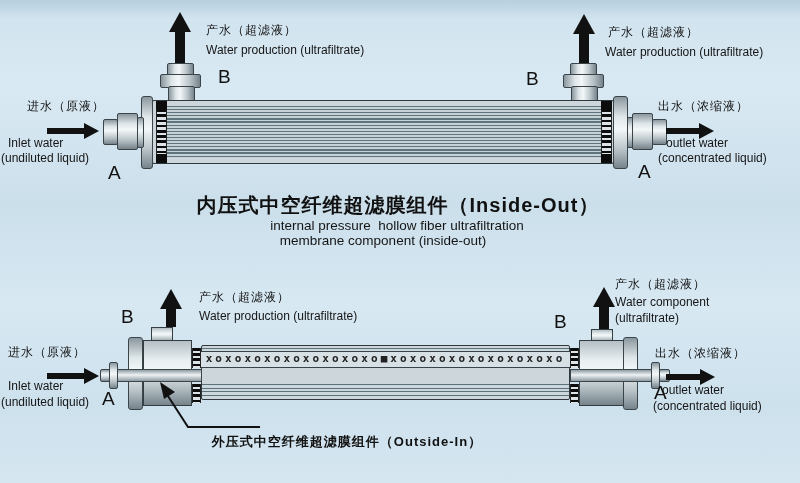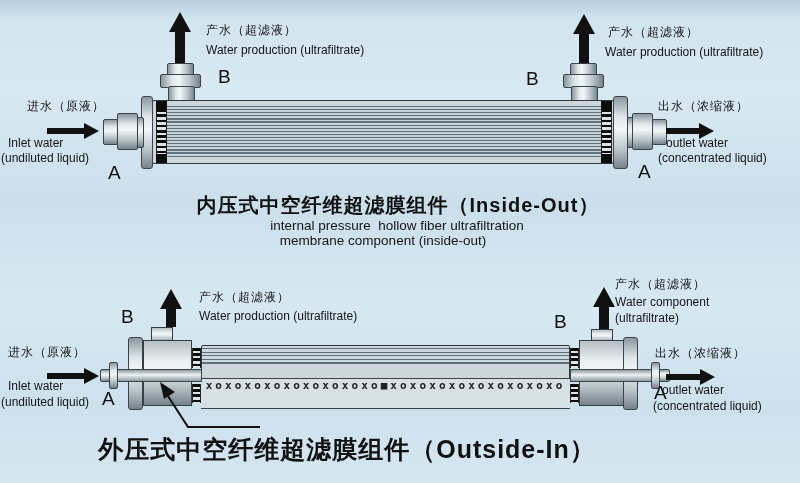--- a/index.html
+++ b/index.html
@@ -125,21 +125,21 @@
 
   <div class="abs comb" style="left:192px;top:348px;width:9px;height:20px;"></div>
   <div class="abs comb" style="left:192px;top:384px;width:9px;height:19px;"></div>
   <div class="abs comb" style="left:570px;top:348px;width:9px;height:20px;"></div>
   <div class="abs comb" style="left:570px;top:384px;width:9px;height:19px;"></div>
 
   <div class="abs shell" style="left:201px;top:345px;width:369px;height:55px;"></div>
   <div class="abs fibers2" style="left:202px;top:348px;width:367px;height:17px;"></div>
   <div class="abs fibers2" style="left:202px;top:384px;width:367px;height:14px;"></div>
 
-  <div class="abs core" style="left:201px;top:378px;width:369px;height:31px;">xoxoxoxoxoxoxoxoxo■xoxoxoxoxoxoxoxoxo</div>
+  <div class="abs core" style="left:201px;top:351px;width:369px;height:17px;">xoxoxoxoxoxoxoxoxo■xoxoxoxoxoxoxoxoxo</div>
 
   <div class="abs tube" style="left:117px;top:369px;width:85px;height:13px;"></div>
   <div class="abs tube" style="left:570px;top:369px;width:85px;height:13px;"></div>
 
   <div class="abs cyl-h" style="left:100px;top:369px;width:11px;height:13px;"></div>
   <div class="abs cyl-h" style="left:109px;top:362px;width:9px;height:27px;"></div>
   <div class="abs cyl-h" style="left:651px;top:362px;width:9px;height:27px;"></div>
   <div class="abs cyl-h" style="left:659px;top:369px;width:11px;height:13px;"></div>
 
   <div class="abs cn" style="left:8px;top:344px;">进水（原液）</div>
@@ -154,15 +154,15 @@
   <div class="abs head-right" style="left:700px;top:369px;"></div>
   <div class="abs ab" style="left:654px;top:382px;">A</div>
   <div class="abs en" style="left:662px;top:383px;">outlet water</div>
   <div class="abs en" style="left:653px;top:399px;">(concentrated liquid)</div>
 
   <svg class="abs" style="left:140px;top:378px;" width="125" height="55" viewBox="0 0 125 55">
     <polygon points="20,4 24,21 35,14" fill="#111"></polygon>
     <path d="M26 15 L48 49 L120 49" stroke="#111" stroke-width="2" fill="none"></path>
   </svg>
 
-  <div class="abs title-cn" style="left:347px;top:433px;font-size:25px;">外压式中空纤维超滤膜组件（Outside-In）</div>
+  <div class="abs title-cn" style="left:347px;top:433px;font-size:13px;">外压式中空纤维超滤膜组件（Outside-In）</div>
 
 </div>
 
 </body></html>

